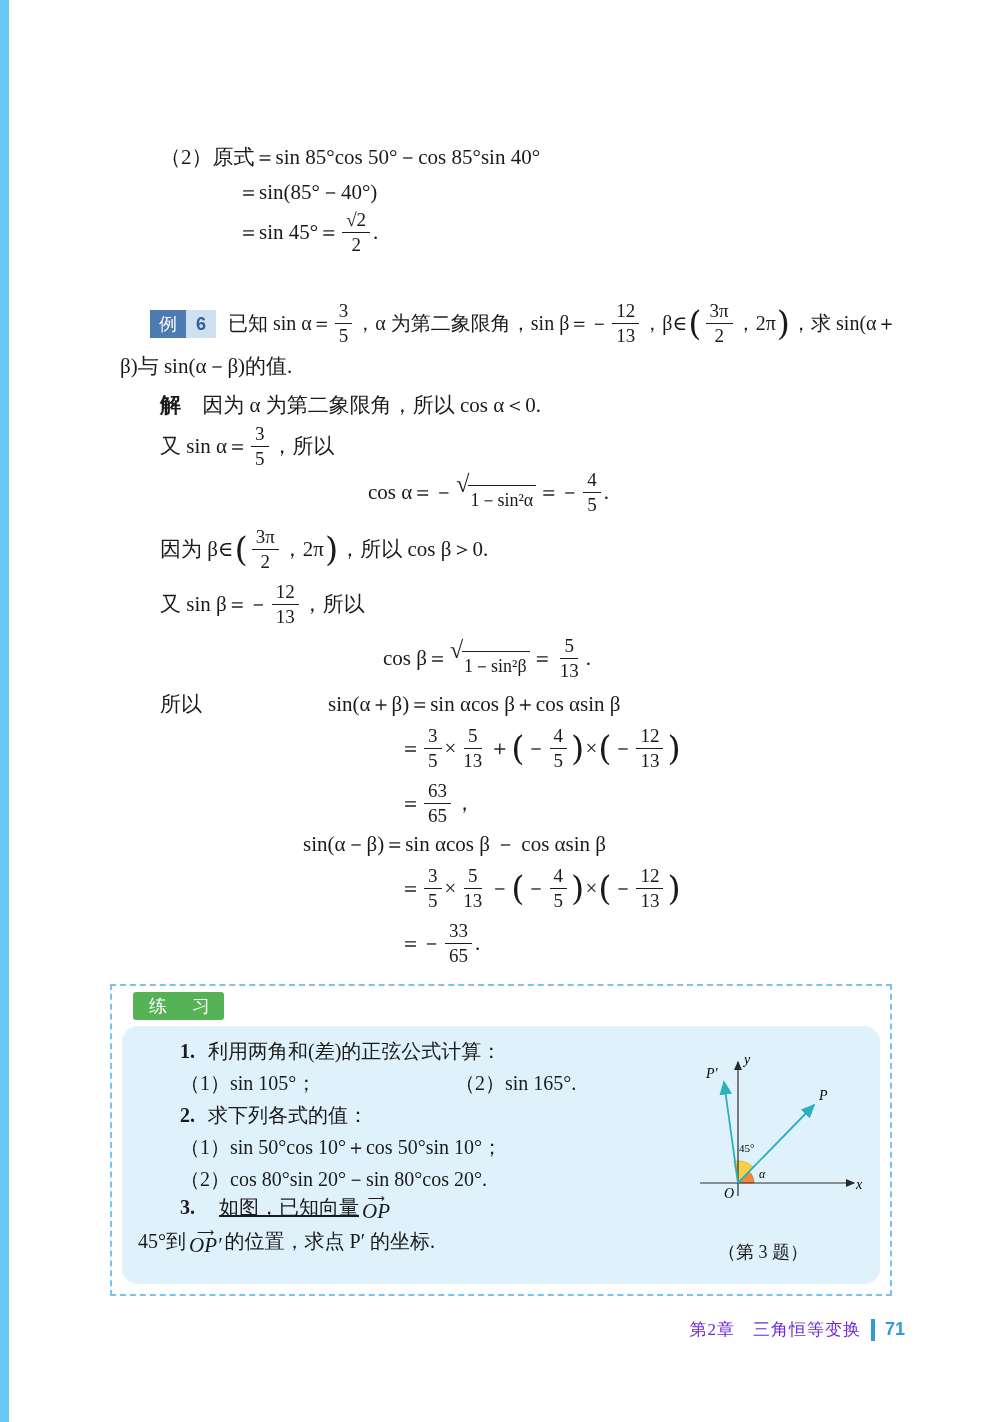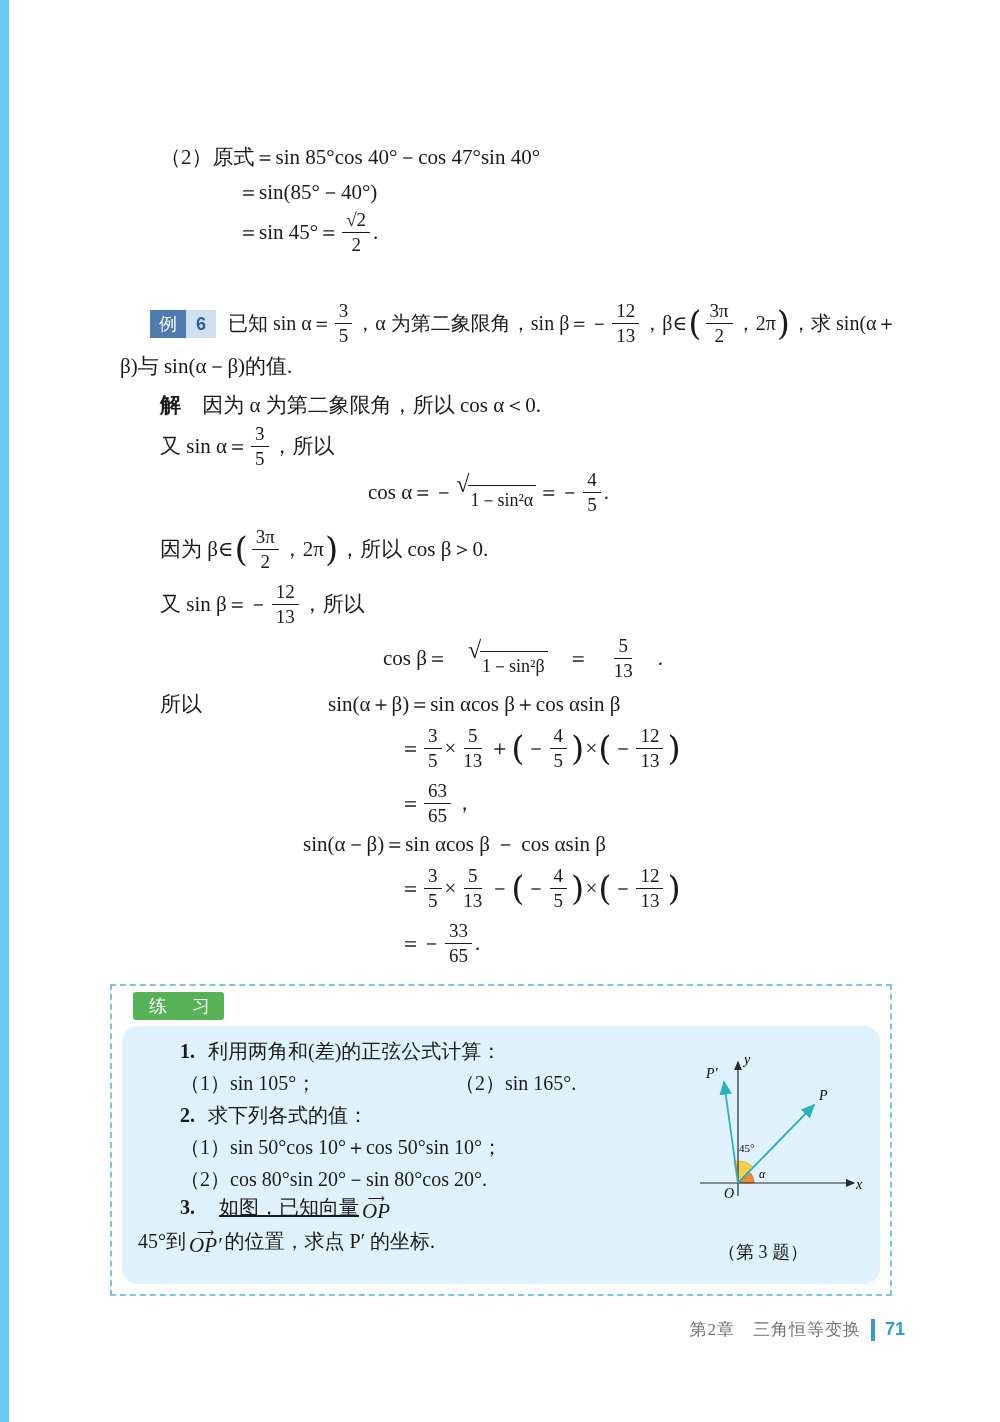--- a/index.html
+++ b/index.html
@@ -34,31 +34,31 @@
   .pfline { position:absolute; display:flex; align-items:center; font-size:20px; white-space:nowrap; height:34px; }
 
   .vec { display:inline-flex; flex-direction:column; align-items:center; line-height:0.8; margin:0 3px; vertical-align:-6px; }
   .vec-arrow { font-size:12px; font-family:"DejaVu Sans",sans-serif; line-height:0.8; }
   .vec-base { font-style:italic; font-size:21px; }
 
   .diagram { position:absolute; left:686px; top:1048px; width:185px; height:178px; }
   .caption { position:absolute; left:718px; top:1240px; font-size:18px; white-space:nowrap; }
 
   .footer { position:absolute; top:1318px; right:95px; display:flex; align-items:center; gap:10px; }
-  .footer-chapter { font-size:17px; color:#737373; letter-spacing:1px;font-family:Liberation Serif, serif; }
+  .footer-chapter { font-size:17px; color:#6d28d9; letter-spacing:1px;font-family:Liberation Serif, serif; }
   .footer-bar { width:4px; height:22px; background:#2f9cd8; }
   .footer-page { font-size:18px; color:#2f9cd8; font-weight:bold; font-family:"Liberation Sans","DejaVu Sans",sans-serif; }
 </style>
 </head>
 <body>
 
 <div class="edge-strip"></div>
 
 <div class="line" style="left:160px; top:143px;">
-  <span>（2）原式＝sin 85°cos 40°－cos 47°sin 40°</span>
+  <span>（2）原式＝sin 85°cos 50°－cos 85°sin 40°</span>
 </div>
 <div class="line" style="left:238px; top:178px;">
   <span>＝sin(85°－40°)</span>
 </div>
 <div class="fline" style="left:238px; top:205px;">
   <span>＝sin 45°＝</span>
   <span class="frac">
     <span class="num">√2</span>
     <span class="den">2</span>
   </span>
@@ -138,21 +138,21 @@
 
 <div class="fline" style="left:160px; top:577px;">
   <span>又 sin β＝－</span>
   <span class="frac">
     <span class="num">12</span>
     <span class="den">13</span>
   </span>
   <span>，所以</span>
 </div>
 
-<div class="fline" style="left:383px; top:631px;gap:18px;">
+<div class="fline" style="left:383px; top:631px;">
   <span>cos β＝</span>
   <span class="rad">
     <span class="rad-sign">√</span>
     <span class="rad-body">1－sin²β</span>
   </span>
   <span>＝</span>
   <span class="frac">
     <span class="num">5</span>
     <span class="den">13</span>
   </span>

